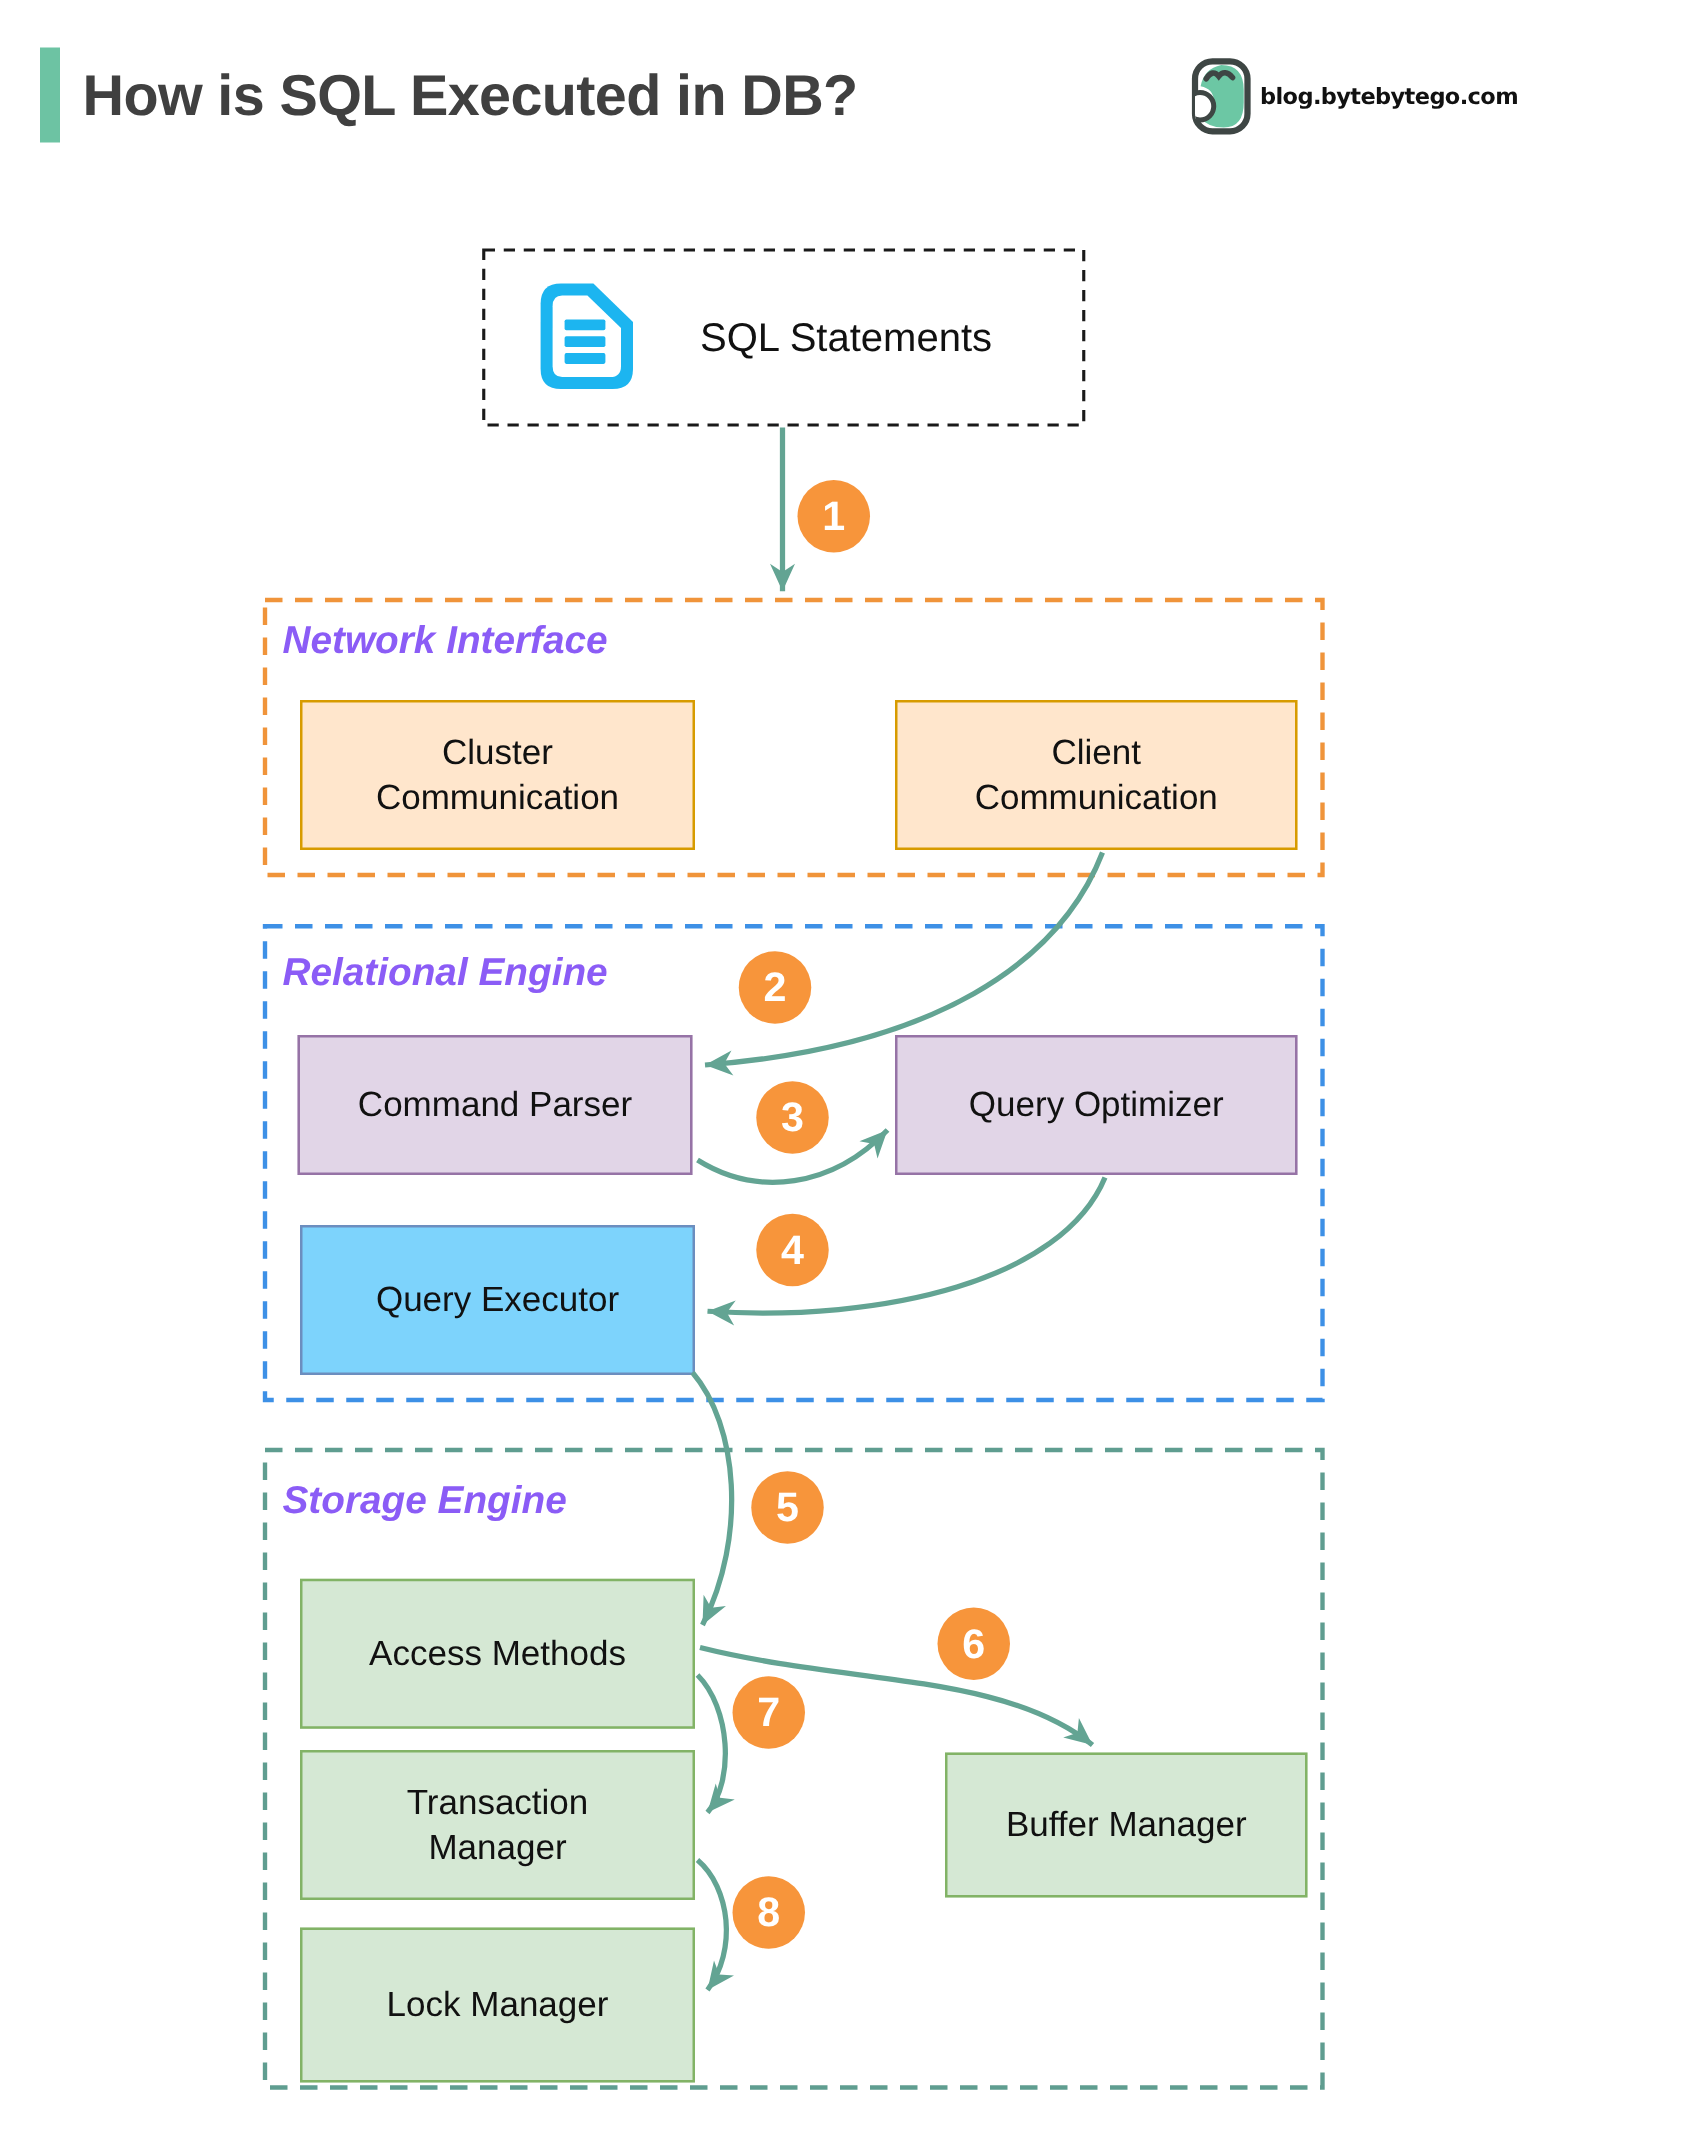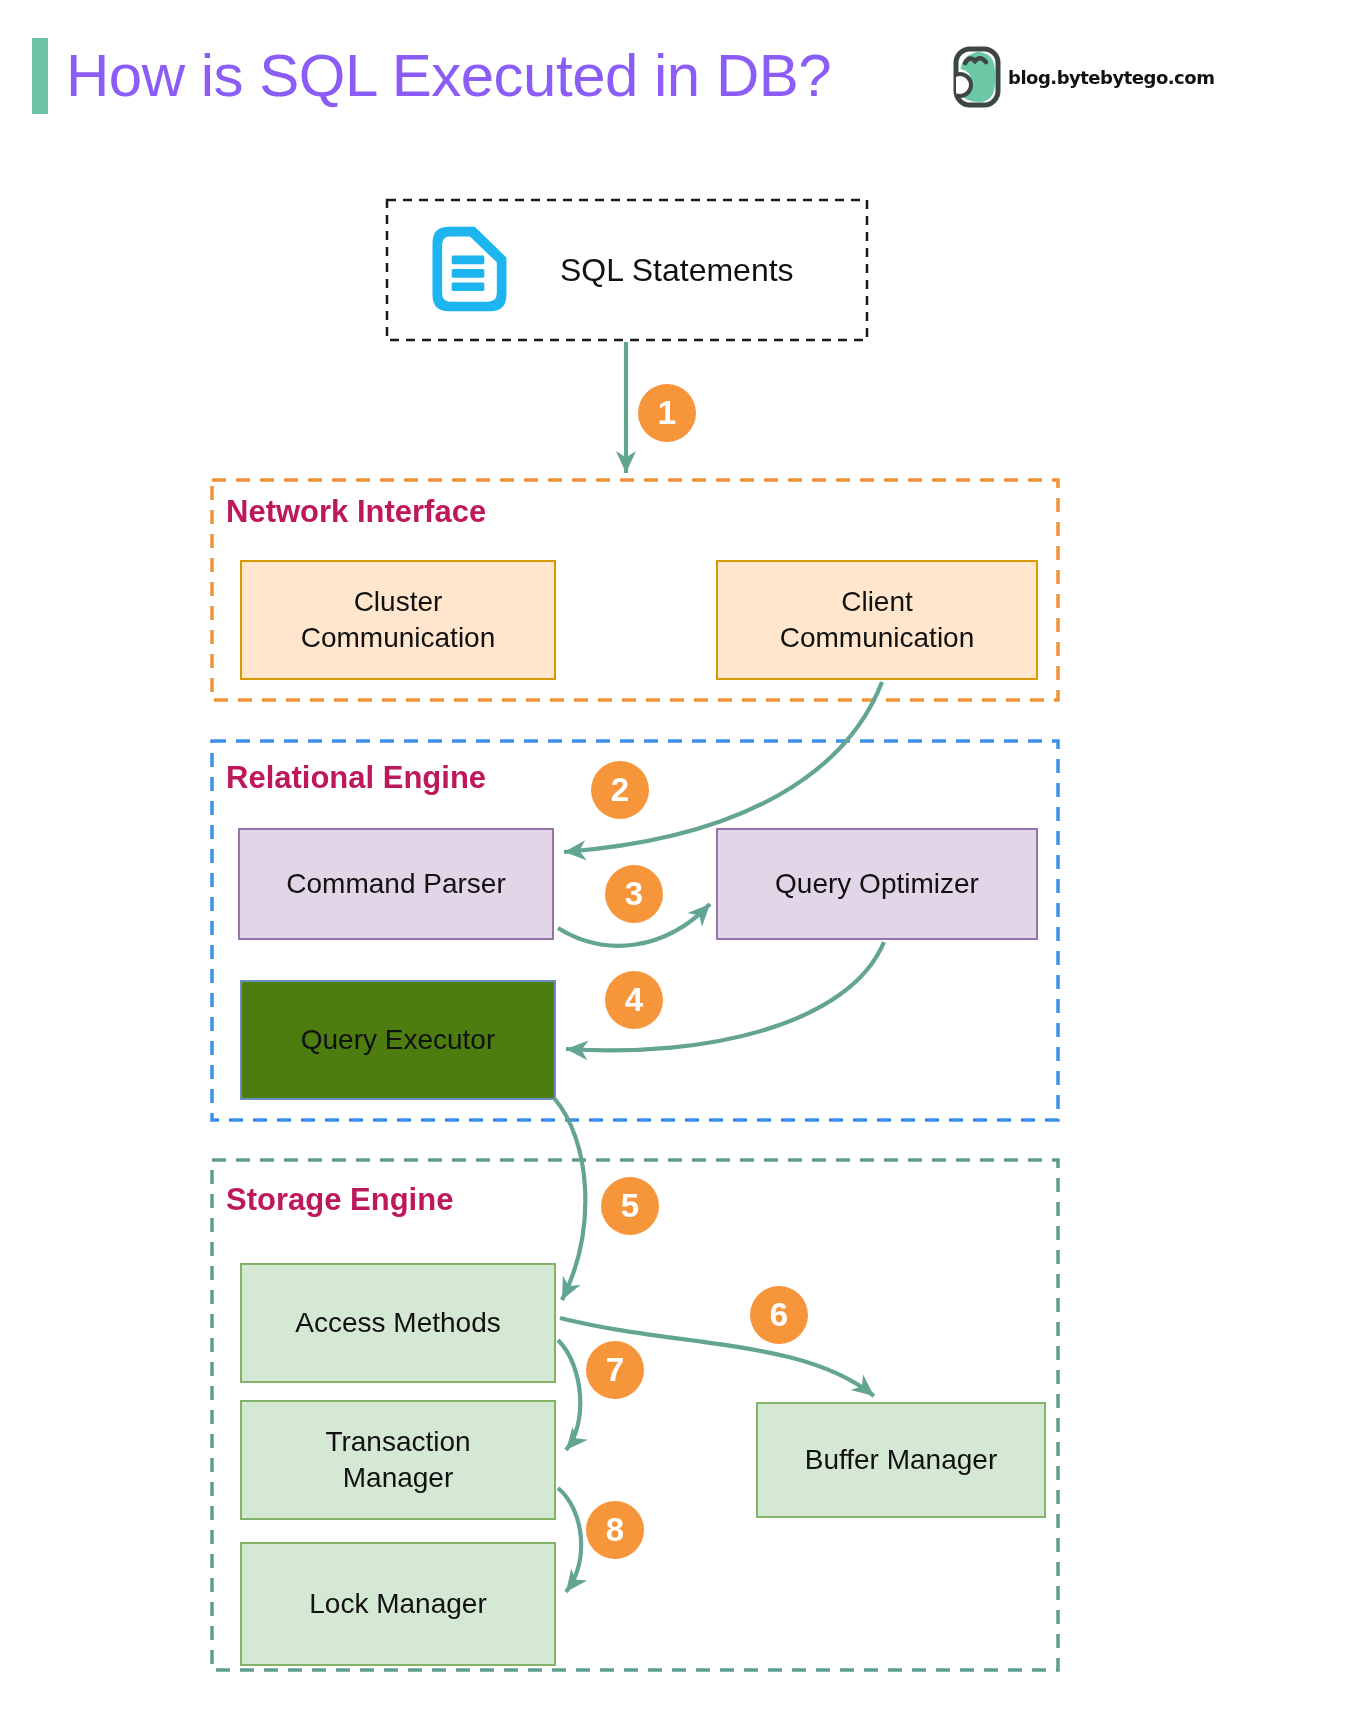--- a/index.html
+++ b/index.html
@@ -3,39 +3,39 @@
 <meta charset="utf-8">
 <style>
   html,body { margin:0; padding:0; background:#ffffff; }
   body { width:1358px; height:1722px; position:relative; overflow:hidden;
          font-family:"Liberation Sans", sans-serif; }
 
   .abs { position:absolute; box-sizing:border-box; }
 
   
   .accent-bar { left:32px; top:38px; width:16px; height:76px; background:#6DC3A3; z-index:3; }
-  .page-title { left:66px; top:38px; height:76px; line-height:76px; font-size:60px;
-                font-weight:400; letter-spacing:-0.5px; color:#8b5cf6; white-space:nowrap; z-index:3; }
+  .page-title { left:66px; top:38px; height:76px; line-height:76px; font-size:46px;
+                font-weight:700; letter-spacing:-0.5px; color:#404040; white-space:nowrap; z-index:3; }
   .site-label { left:1008px; top:46px; height:62px; line-height:64px; font-size:18px;
                 font-weight:700; color:#111; font-family:"DejaVu Sans", sans-serif;
                 letter-spacing:-0.5px; z-index:3; }
   .logo { left:953px; top:46px; z-index:3; }
 
   
   .overlay { left:0; top:0; width:1358px; height:1722px; z-index:4; pointer-events:none; }
 
   
-  .frame-label { font-size:31px; font-weight:700; color:#be185d; z-index:3; white-space:nowrap; }
+  .frame-label { font-size:31px; font-weight:700; color:#8b5cf6; z-index:3; white-space:nowrap;font-style:italic; }
 
   
   .node { display:flex; align-items:center; justify-content:center; text-align:center;
           font-size:28px; line-height:1.28; color:#111; z-index:2; border:2px solid #000; }
   .node.peach  { background:#FFE6CC; border-color:#D79B00; }
   .node.purple { background:#E1D5E7; border-color:#9673A6; }
-  .node.blue   { background:#4d7c0f; border-color:#6C8EBF;text-align:center; }
+  .node.blue   { background:#7dd3fc; border-color:#6C8EBF;text-align:center; }
   .node.green  { background:#D5E8D4; border-color:#82B366; }
   .node.narrowpad { padding:0 30px; }
   .node.rightpad  { padding:0 30px; }
 
   
   .sql-box { left:387px; top:200px; width:480px; height:140px; display:flex;
              align-items:center; z-index:2; }
   .sql-box .doc { margin-left:33px; flex:0 0 auto; }
   .sql-label { margin-left:44px; font-size:32px; color:#111; white-space:nowrap; }
 

